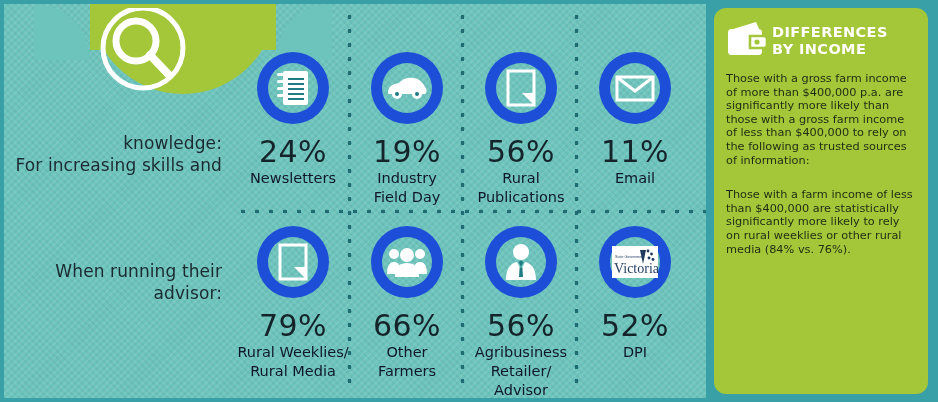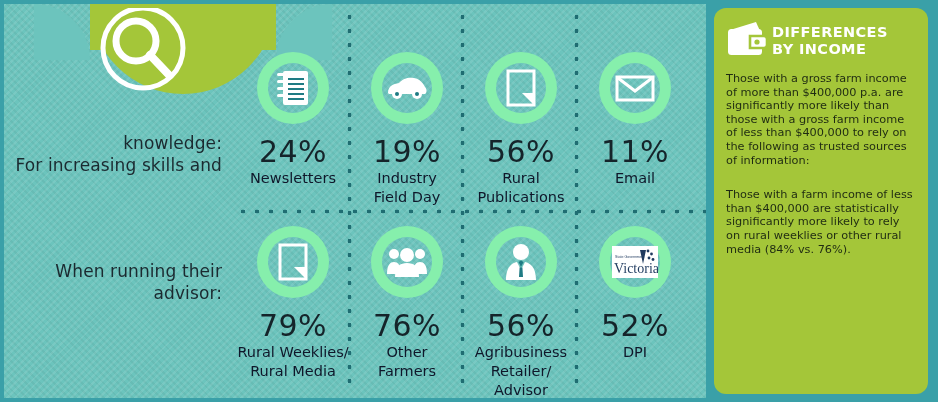--- a/index.html
+++ b/index.html
@@ -89,21 +89,21 @@
   
   .cell{
     position:absolute;
     width:114px;
     text-align:center;
   }
   .ring{
     width:72px; height:72px;
     margin:0 auto;
     border-radius:50%;
-    background:#86efac;
+    background:#1d4ed8;
     display:flex; align-items:center; justify-content:center;
     position:relative;
   }
   .ring .hole{
     position:absolute;
     width:50px;height:50px;border-radius:50%;
     background:#6cc4bd;
     background-image:
       repeating-linear-gradient(135deg, rgba(255,255,255,.085) 0 2px, rgba(0,0,0,0) 2px 5px),
       repeating-linear-gradient(45deg,  rgba(0,0,0,.045) 0 2px, rgba(0,0,0,0) 2px 5px);
@@ -301,21 +301,21 @@
           <svg width="42" height="32" viewBox="0 0 42 32">
             <circle cx="8" cy="8" r="5" fill="#ffffff"></circle>
             <path d="M1 28 C1 19 4 16 8 16 C12 16 15 19 15 28 Z" fill="#ffffff"></path>
             <circle cx="34" cy="8" r="5" fill="#ffffff"></circle>
             <path d="M27 28 C27 19 30 16 34 16 C38 16 41 19 41 28 Z" fill="#ffffff"></path>
             <circle cx="21" cy="9" r="7" fill="#ffffff"></circle>
             <path d="M9 31 C9 20 14 17 21 17 C28 17 33 20 33 31 Z" fill="#ffffff"></path>
           </svg>
         </div>
       </div>
-      <div class="pct">76%</div>
+      <div class="pct">66%</div>
       <div class="cap">Other</div>
       <div class="cap">Farmers</div>
       <div class="cap"></div>
     </div>
 
     <div class="cell" style="left:460px; top:222px;">
       <div class="ring">
         <div class="hole"></div>
         <div class="glyph">
           <svg width="36" height="38" viewBox="0 0 36 38">

